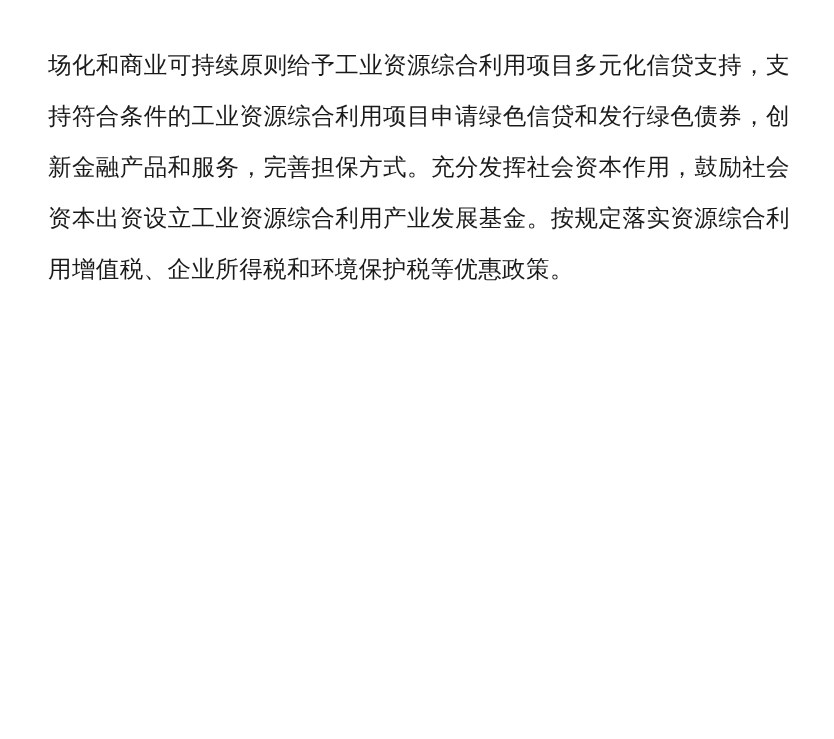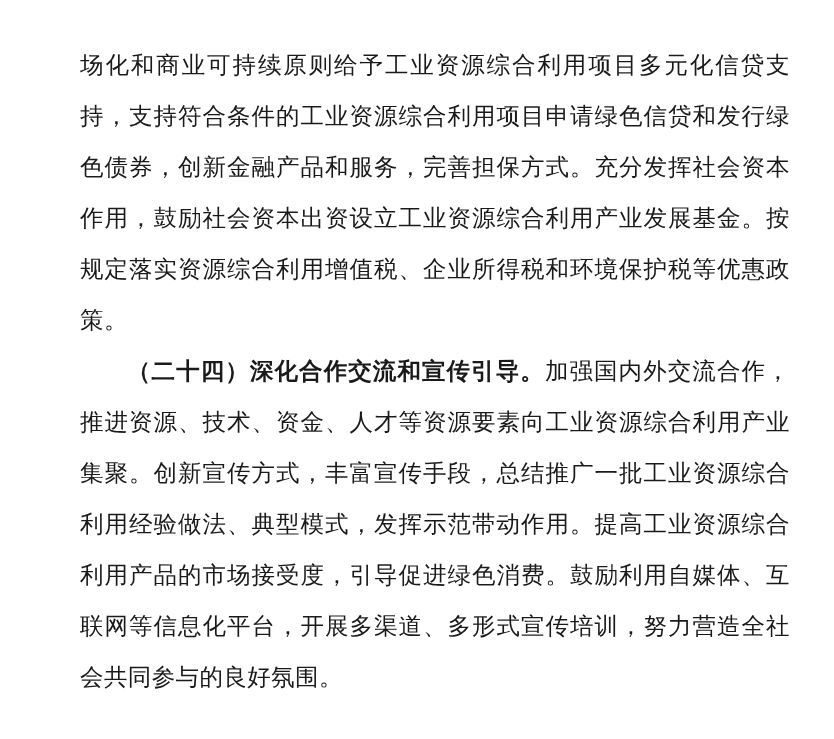--- a/index.html
+++ b/index.html
@@ -21,21 +21,20 @@
     box-sizing: border-box;
     padding: 40px 44px 0 48px;
   }
   .doc-body {
     font-size: 23.5px;
     line-height: 51px;
     color: #1a1a1a;
     text-align: justify;
     text-justify: inter-ideograph;
     letter-spacing: 0.4px;
-    margin-left: 32px;
   }
   .para {
     margin: 0;
     text-align: justify;
     text-justify: inter-ideograph;
   }
   .para + .para {
     margin-top: 0;
   }
   .indent {
@@ -48,18 +47,15 @@
 </head>
 <body>
 
 <div class="page">
   <div class="doc-body">
 
     <p class="para">
       <span>场化和商业可持续原则给予工业资源综合利用项目多元化信贷支持，支持符合条件的工业资源综合利用项目申请绿色信贷和发行绿色债券，创新金融产品和服务，完善担保方式。充分发挥社会资本作用，鼓励社会资本出资设立工业资源综合利用产业发展基金。按规定落实资源综合利用增值税、企业所得税和环境保护税等优惠政策。</span>
     </p>
 
-    <p class="para indent">
-      <span class="bold-lead">（二十四）深化合作交流和宣传引导。</span><span>加强国内外交流合作，推进资源、技术、资金、人才等资源要素向工业资源综合利用产业集聚。创新宣传方式，丰富宣传手段，总结推广一批工业资源综合利用经验做法、典型模式，发挥示范带动作用。提高工业资源综合利用产品的市场接受度，引导促进绿色消费。鼓励利用自媒体、互联网等信息化平台，开展多渠道、多形式宣传培训，努力营造全社会共同参与的良好氛围。</span>
-    </p>
 
   </div>
 </div>
 
 </body></html>

